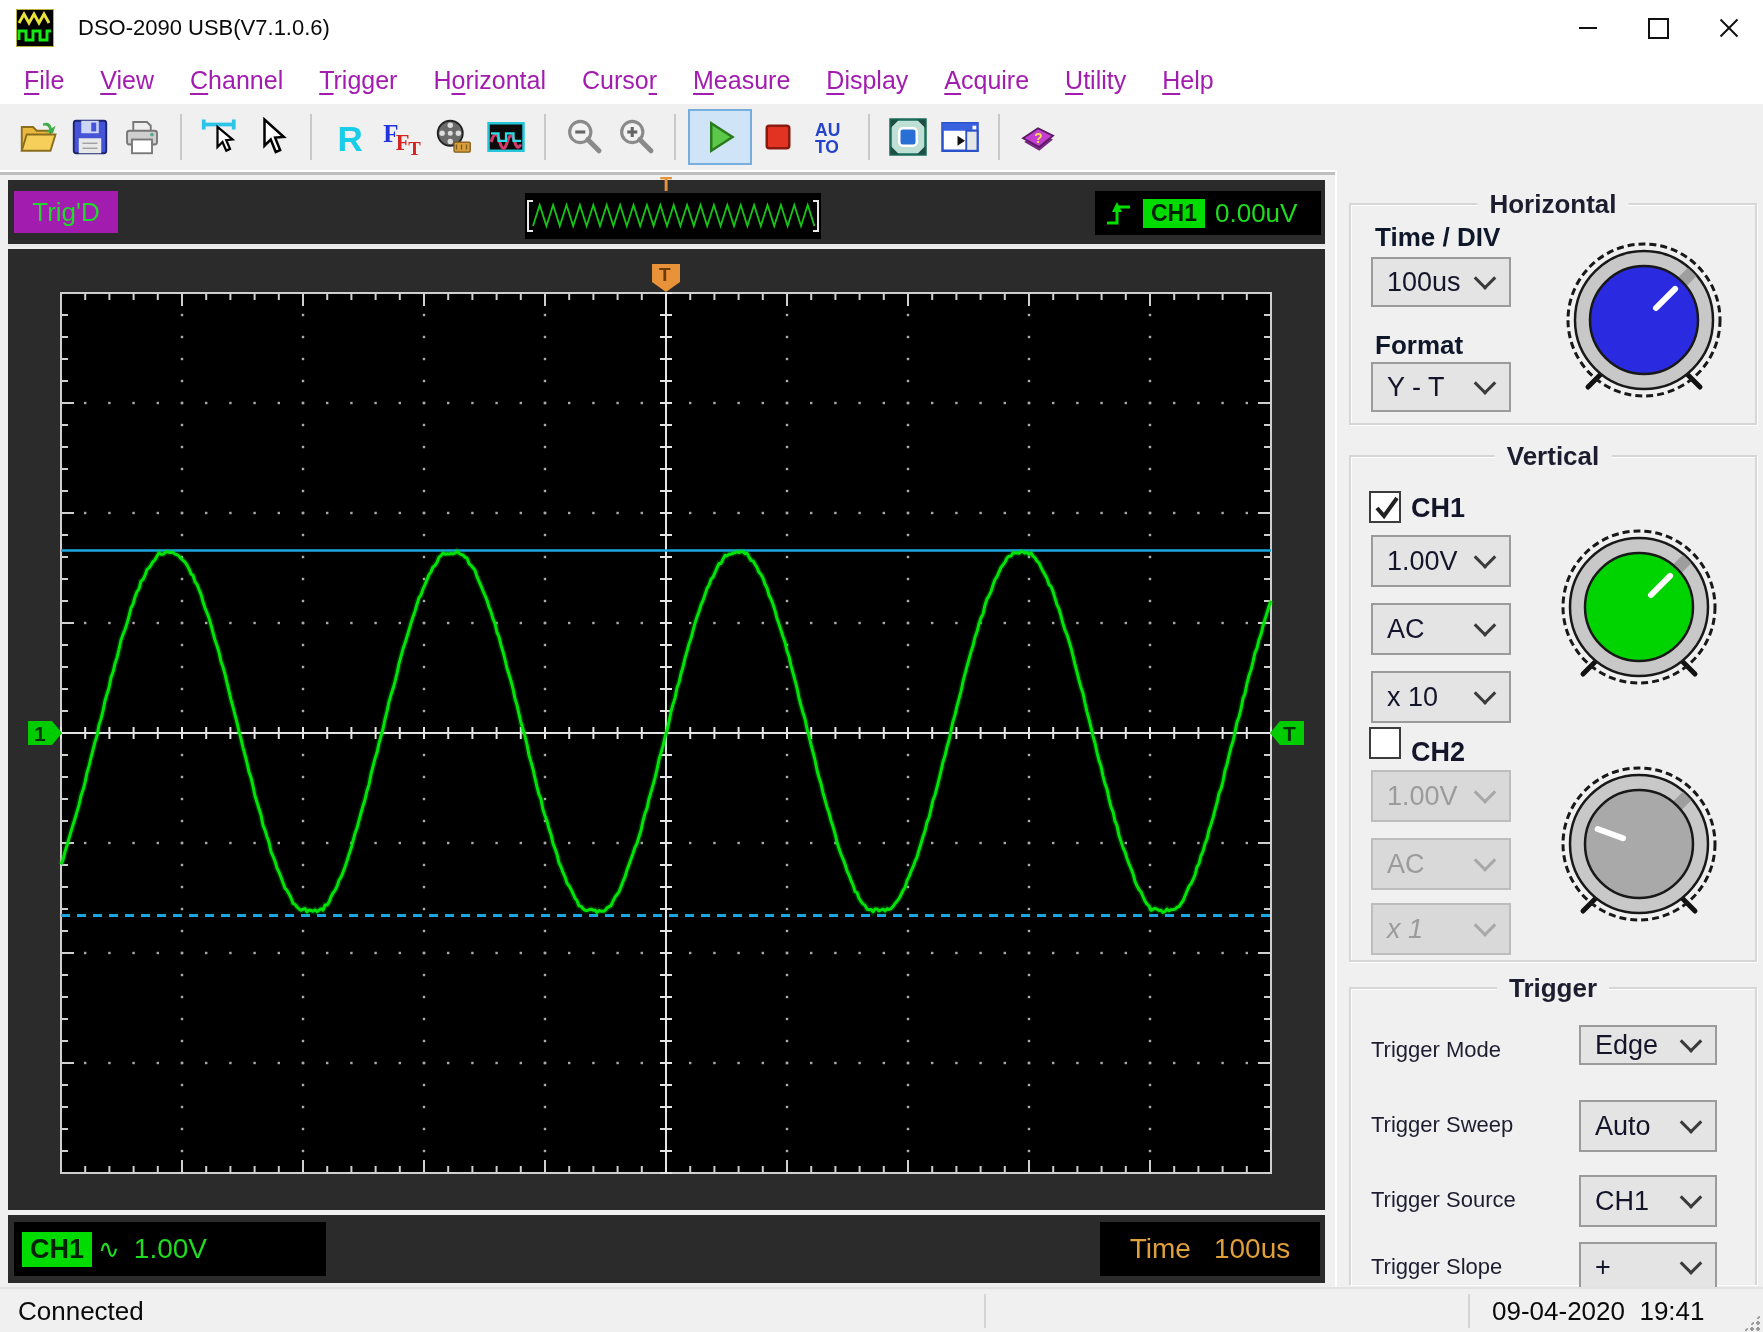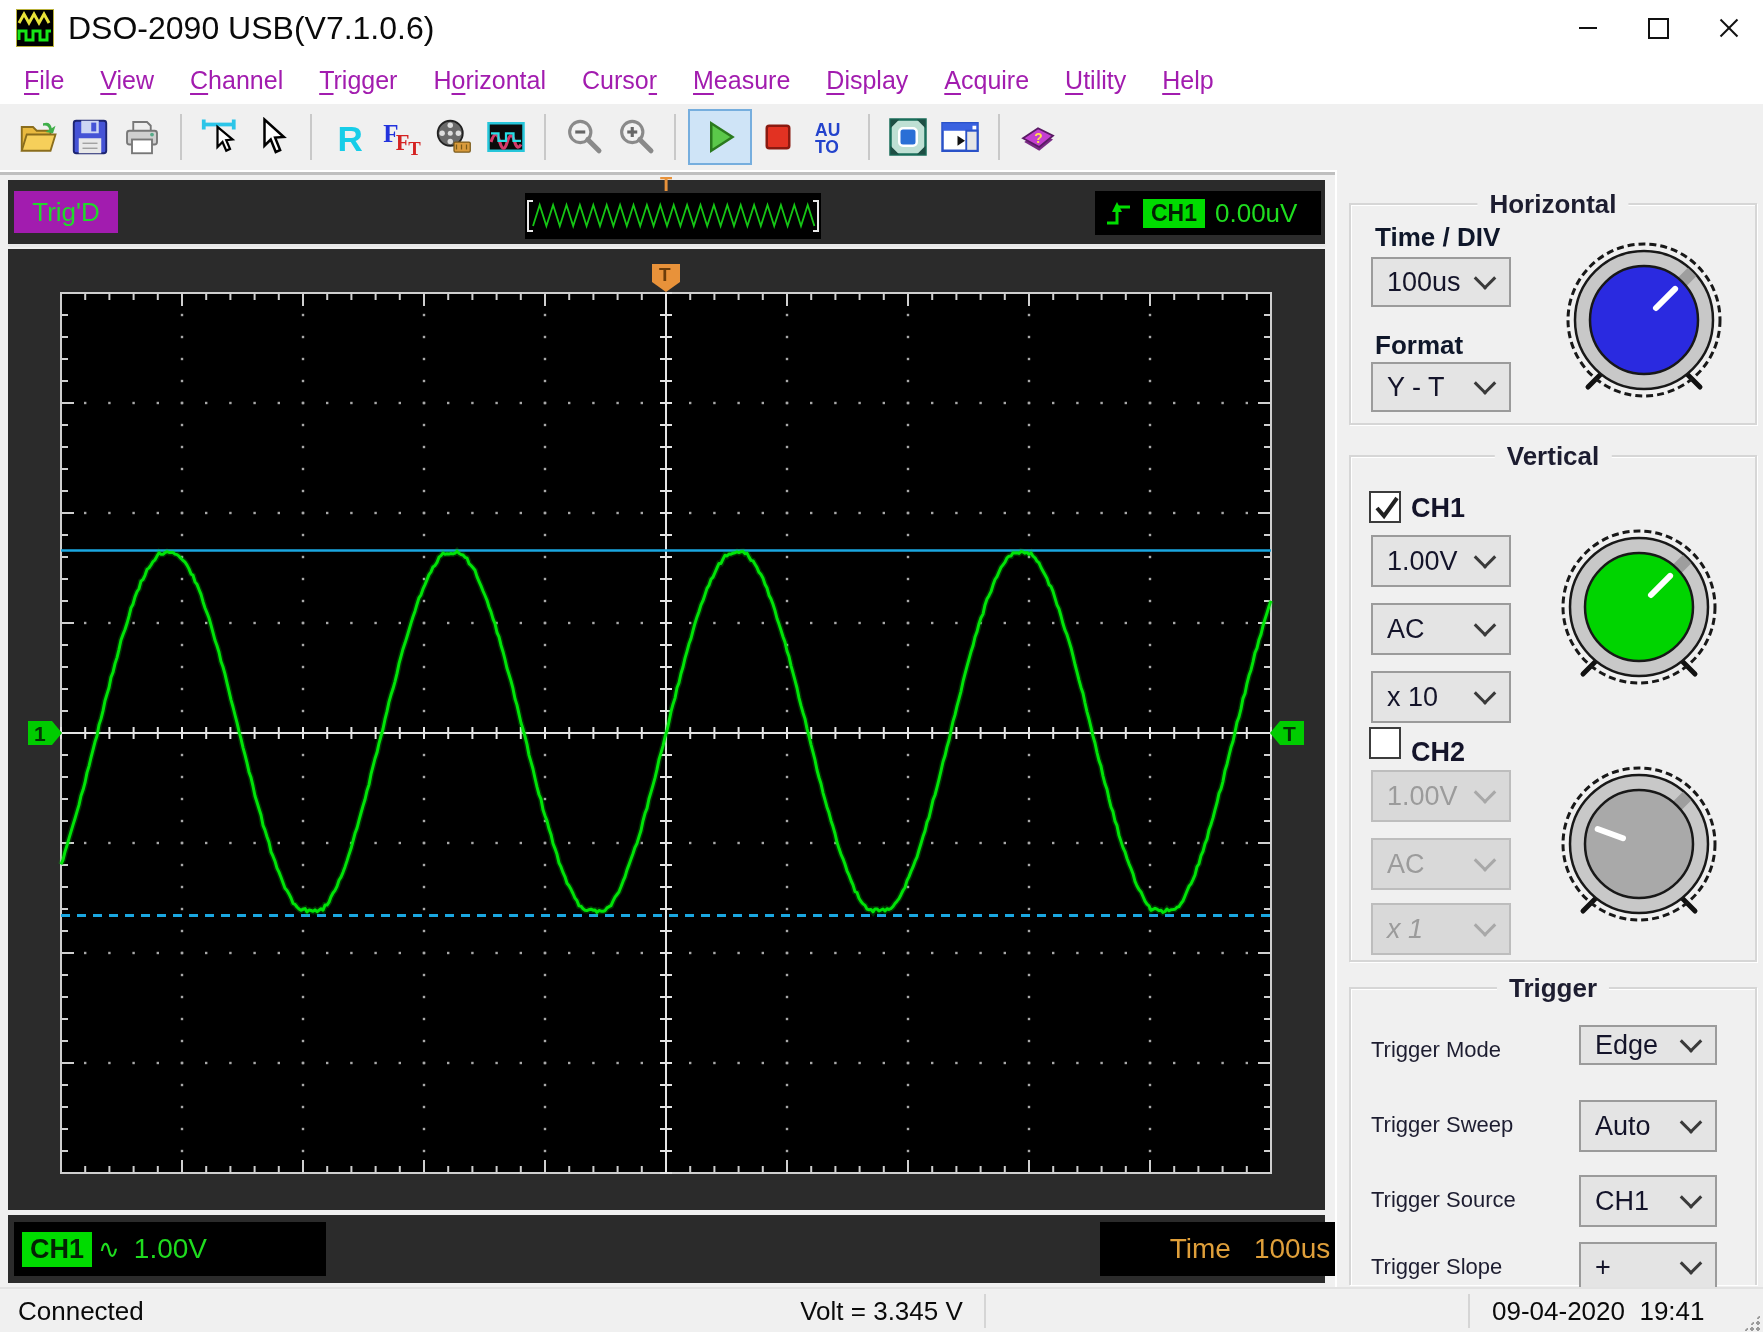--- a/index.html
+++ b/index.html
@@ -4,21 +4,21 @@
 <style>
   html,body{margin:0;padding:0;}
   body{
     width:1763px;height:1332px;position:relative;overflow:hidden;
     background:#f0f0f0;font-family:"Liberation Sans",sans-serif;color:#111;
     -webkit-font-smoothing:antialiased;
   }
   
   #titlebar{position:absolute;left:0;top:0;width:1763px;height:56px;background:#ffffff;display:flex;align-items:center;}
   #app-icon{width:38px;height:38px;margin-left:16px;flex:0 0 auto;}
-  #title-text{margin-left:14px;font-size:32px;color:#0a0a0a;}
+  #title-text{margin-left:24px;font-size:22px;color:#0a0a0a;}
   #win-controls{margin-left:auto;display:flex;height:56px;}
   .winbtn{width:70px;height:56px;display:flex;align-items:center;justify-content:center;cursor:default;}
   .glyph-min{width:18px;height:2px;background:#111;}
   .glyph-max{width:17px;height:17px;border:2px solid #111;}
   .glyph-close{position:relative;width:20px;height:20px;}
   .glyph-close::before,.glyph-close::after{content:"";position:absolute;left:-1px;top:9px;width:24px;height:2px;background:#111;}
   .glyph-close::before{transform:rotate(45deg);}
   .glyph-close::after{transform:rotate(-45deg);}
   
   #menubar{position:absolute;left:0;top:56px;width:1763px;height:48px;background:#ffffff;display:flex;align-items:center;padding-left:6px;}
@@ -39,21 +39,21 @@
   #readout-box{position:absolute;left:1087px;top:11px;width:226px;height:44px;background:#000;display:flex;align-items:center;gap:10px;padding-left:8px;box-sizing:border-box;}
   #readout-ch{background:#00dc00;color:#032103;font-weight:bold;font-size:23px;padding:1px 8px;}
   #readout-val{color:#1fdc1f;font-size:26px;}
   #scope-panel{position:absolute;left:8px;top:249px;width:1317px;height:961px;background:#2b2b2b;}
   #scope-svg{position:absolute;left:0;top:0;}
   #scope-bottom{position:absolute;left:8px;top:1215px;width:1317px;height:68px;background:#2b2b2b;}
   #chinfo-box{position:absolute;left:6px;top:7px;width:312px;height:54px;background:#000;display:flex;align-items:center;padding-left:8px;box-sizing:border-box;gap:6px;}
   #chinfo-name{background:#00dc00;color:#042204;font-weight:bold;font-size:27px;padding:2px 8px;}
   #chinfo-wave{color:#1fdc1f;font-size:26px;font-family:"DejaVu Sans",sans-serif;}
   #chinfo-scale{color:#1fdc1f;font-size:28px;margin-left:8px;}
-  #timeinfo-box{position:absolute;left:1092px;top:7px;width:220px;height:54px;background:#000;display:flex;align-items:center;justify-content:center;gap:23px;padding-left:40px;}
+  #timeinfo-box{position:absolute;left:1092px;top:7px;width:220px;height:54px;background:#000;display:flex;align-items:center;justify-content:center;gap:23px;}
   .time-orange{color:#df9f3a;font-size:28px;}
   
   #right-panel{position:absolute;left:1335px;top:170px;width:428px;height:1117px;background:#f0f0f0;border-left:2px solid #ffffff;}
   .groupbox{position:absolute;border:2px solid #d6d6d6;box-shadow:inset 1px 1px 0 #fff, 1px 1px 0 #fff;background:#f0f0f0;}
   .grouplabel{position:absolute;top:-16px;left:50%;transform:translateX(-50%);background:#f0f0f0;padding:0 12px;font-size:26px;font-weight:600;color:#1d1d30;white-space:nowrap;}
   .fieldlabel{position:absolute;font-size:26px;font-weight:600;color:#0f172a;white-space:nowrap;}
   .combo{position:absolute;background:#e4e4e4;border:2px solid #9b9b9b;box-sizing:border-box;display:flex;align-items:center;padding-left:14px;font-size:27px;color:#14142a;}
   .combo .chev{position:absolute;right:16px;top:50%;width:13px;height:13px;border-right:3px solid #3a3a3a;border-bottom:3px solid #3a3a3a;transform:translateY(-72%) rotate(45deg);}
   .combo.disabled{background:#d9d9d9;border-color:#bdbdbd;color:#9b9b9b;}
   .combo.disabled .chev{border-color:#a8a8a8;}
@@ -1283,18 +1283,17 @@
     <span class="trig-row-label" style="left:20px;top:265px;">Trigger Slope</span>
     <div class="combo" style="left:228px;top:253px;width:138px;height:50px;">
       <span>+</span>
         <span class="chev"></span>
     </div>
   </div>
 </div>
 
 <div id="statusbar">
   <span id="status-conn">Connected</span>
-  <span id="status-volt">Volt = 3.345 V</span>
   <div class="ssep" style="left:984px;"></div>
   <div class="ssep" style="left:1468px;"></div>
   <span id="status-date">09-04-2020  19:41</span>
   <div id="grip"></div>
 </div>
 
 </body></html>

